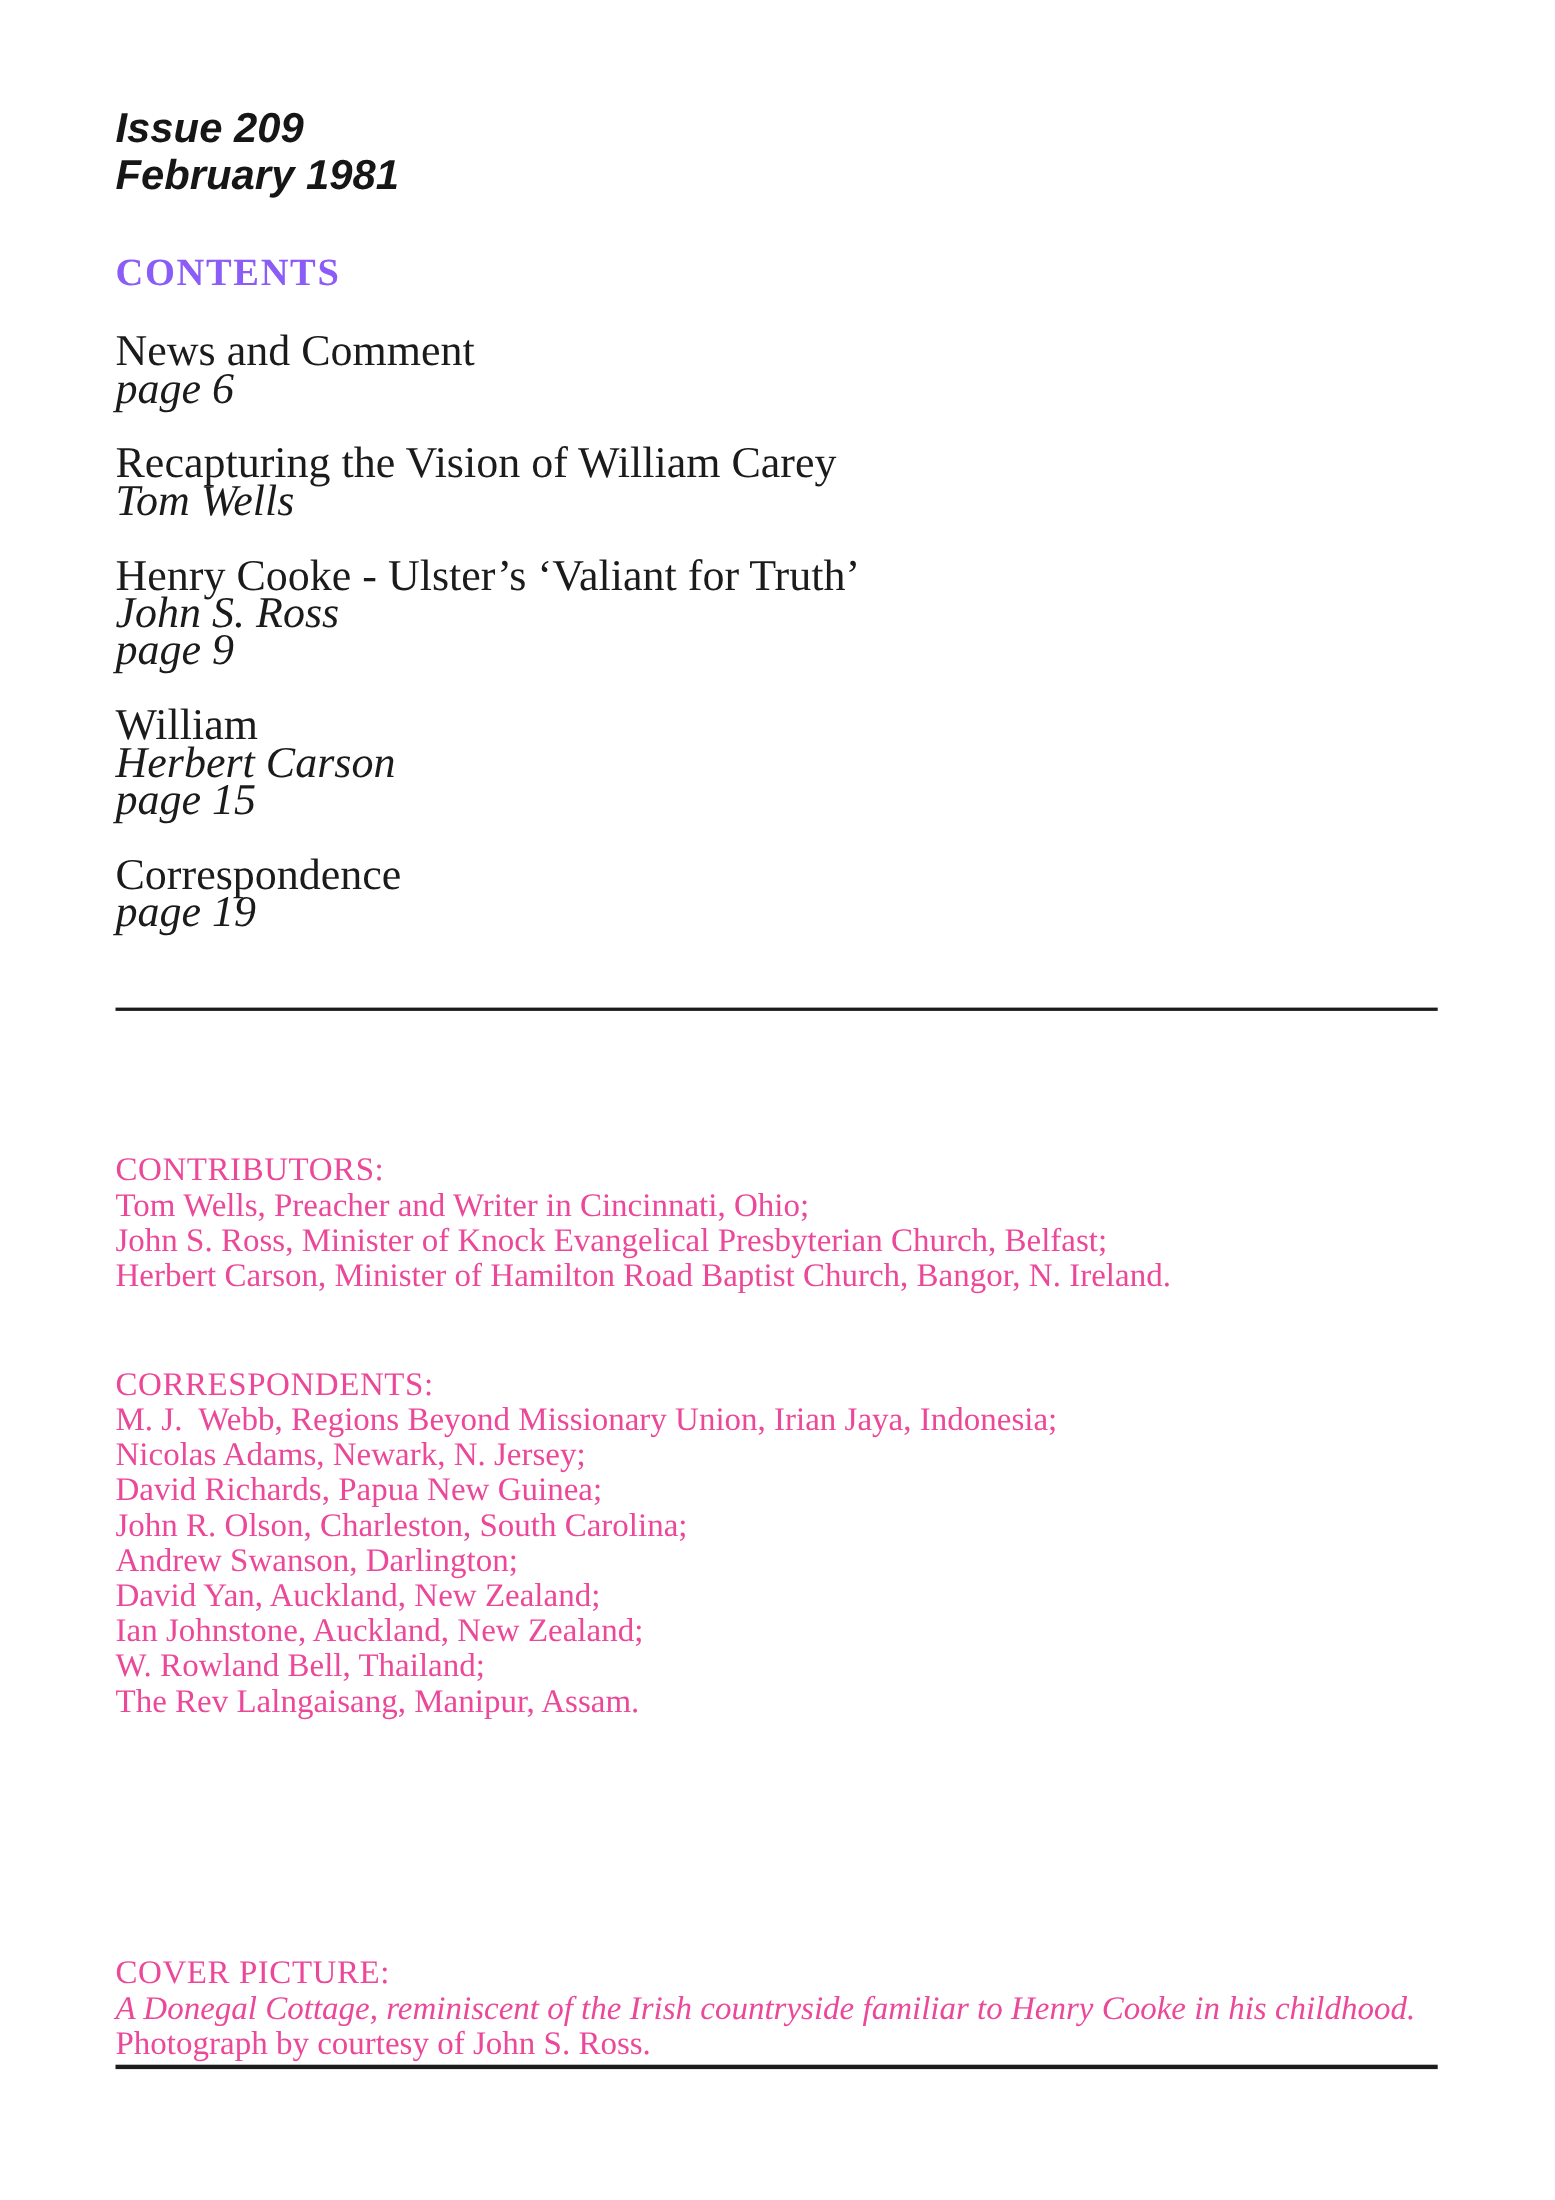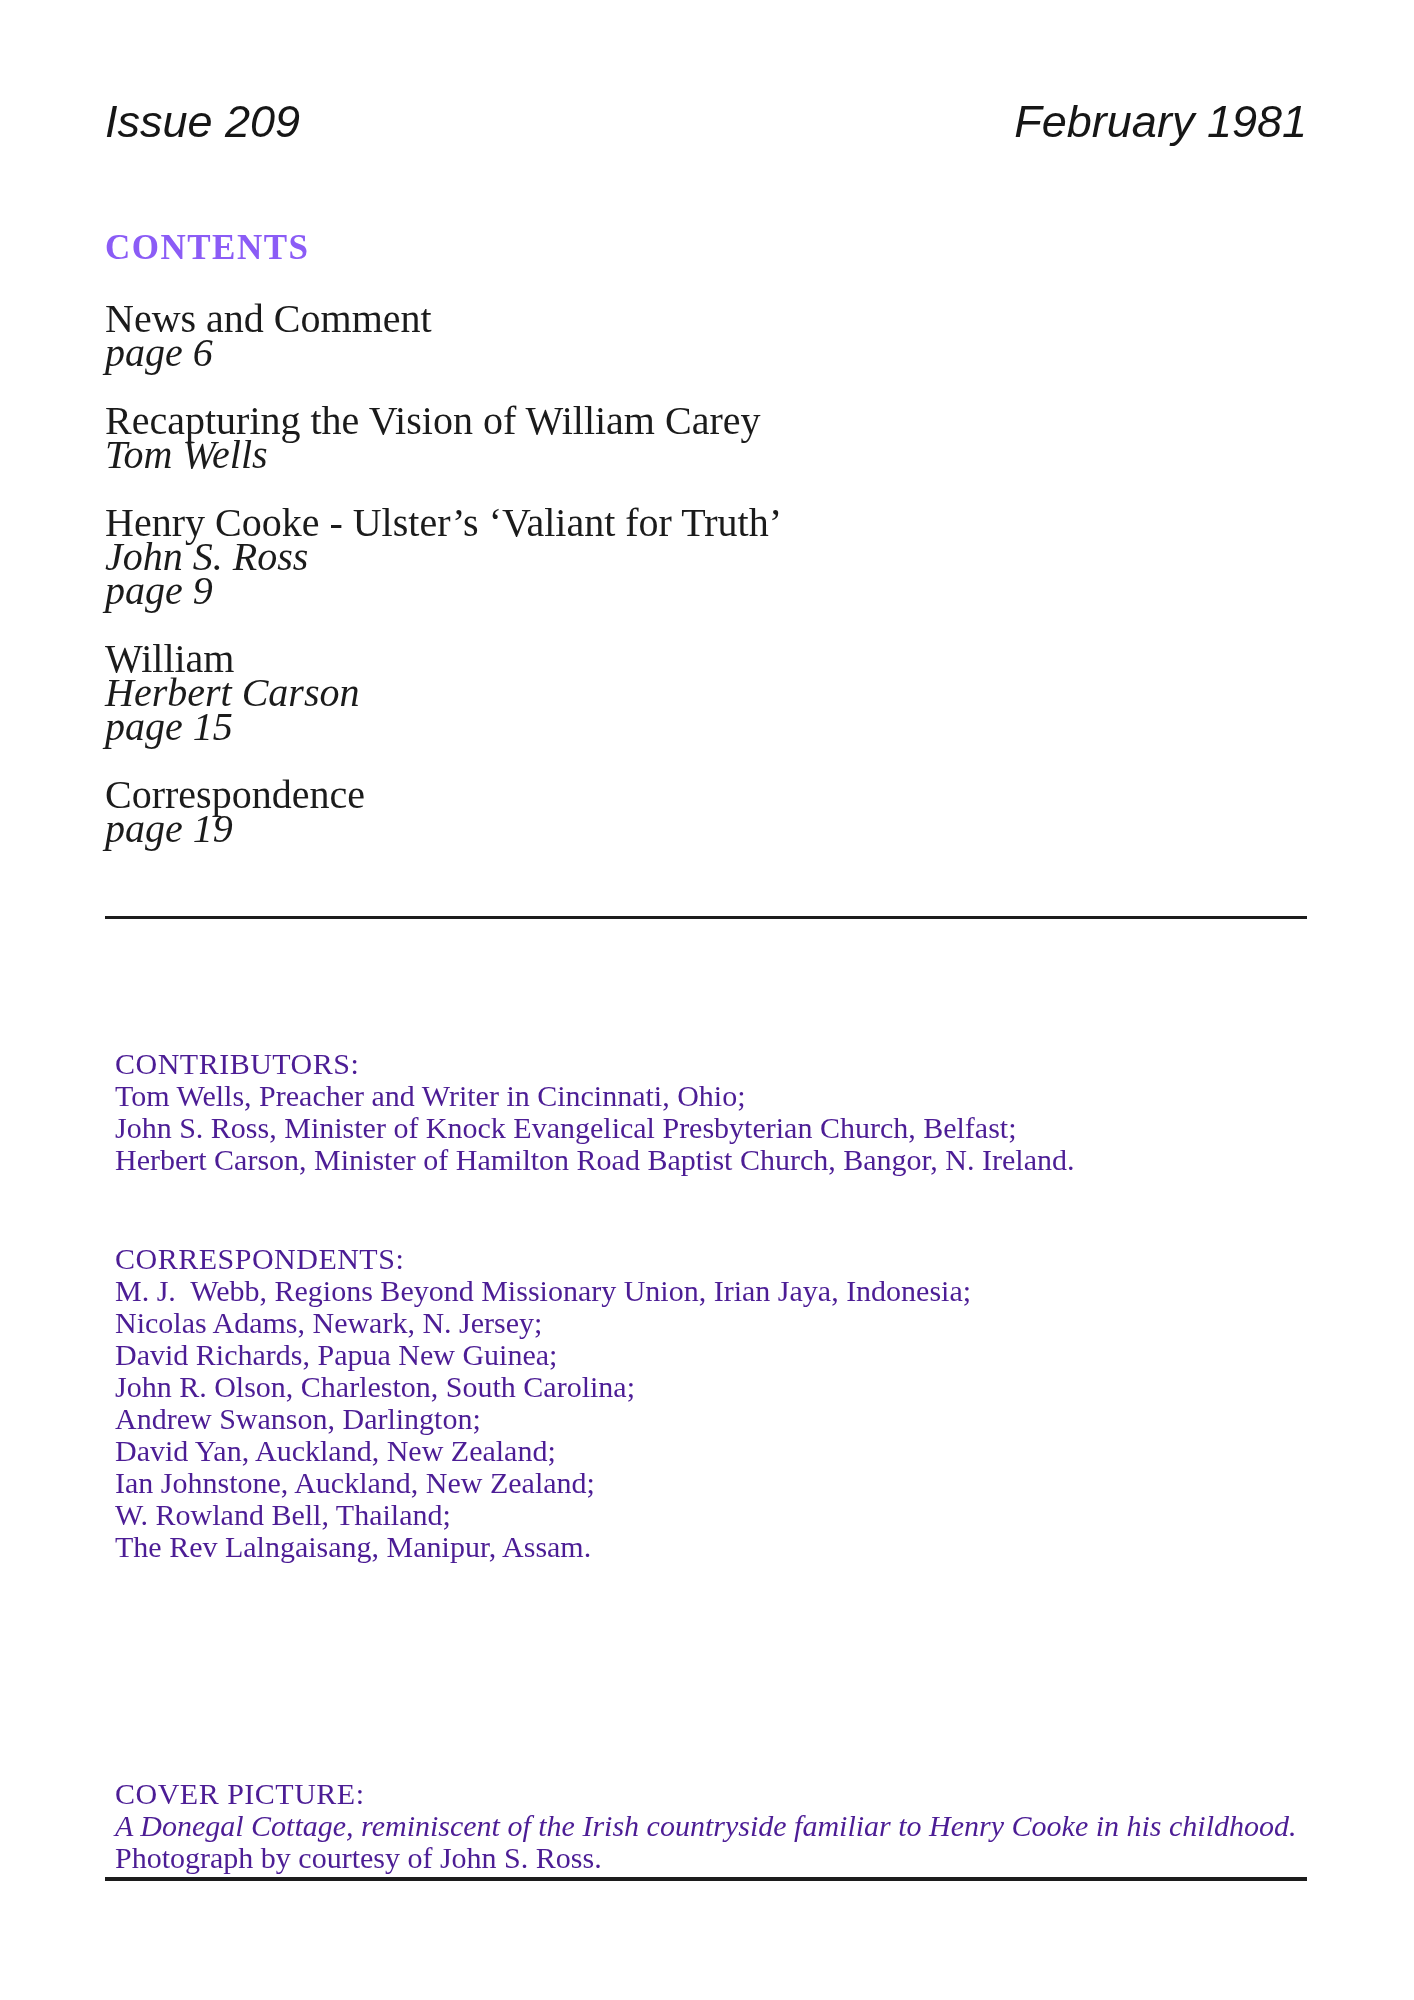--- a/index.html
+++ b/index.html
@@ -19,25 +19,26 @@
   
   .masthead {
     position: absolute;
     top: 96px;
     left: 105px;
     width: 1202px;
     display: flex;
     justify-content: space-between;
     align-items: baseline;
     font-family: "Liberation Sans", sans-serif;
-    font-size: 45px;
-    font-weight: normal;
+    font-size: 38px;
+    font-weight: bold;
     font-style: italic;
     letter-spacing: 0px;
     color: #161616;
+    flex-direction: column;
   }
   
   .contents-title {
     position: absolute;
     top: 228px;
     left: 105px;
     font-size: 35px;
     font-weight: bold;
     letter-spacing: 1.5px;
     color: #8b5cf6;
@@ -60,25 +61,25 @@
     left: 105px;
     width: 1202px;
     height: 0;
     border-top: 3px solid #1c1c1c;
   }
   .rule-top { top: 916px; }
   .rule-bottom { top: 1877px; border-top-width: 4px; }
   
   .section {
     position: absolute;
-    left: 115px;
+    left: 105px;
     width: 1240px;
     font-size: 30px;
     line-height: 32px;
-    color: #4c1d95;
+    color: #ec4899;
   }
   .section .sec-title { letter-spacing: 0.5px; }
   .section .sec-line { white-space: pre-wrap; }
   .contributors { top: 1048px; }
   .correspondents { top: 1243px; }
   .cover { top: 1778px; }
   .cover .caption { font-style: italic; }
 </style>
 </head>
 <body>

